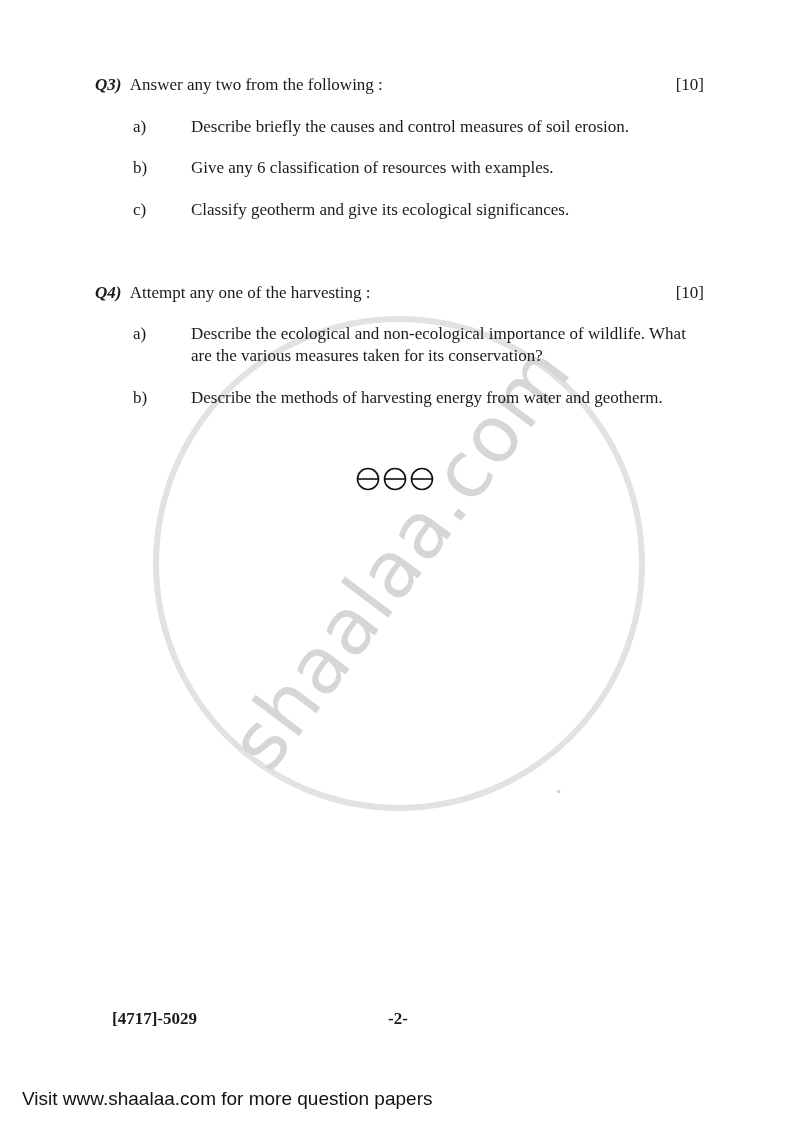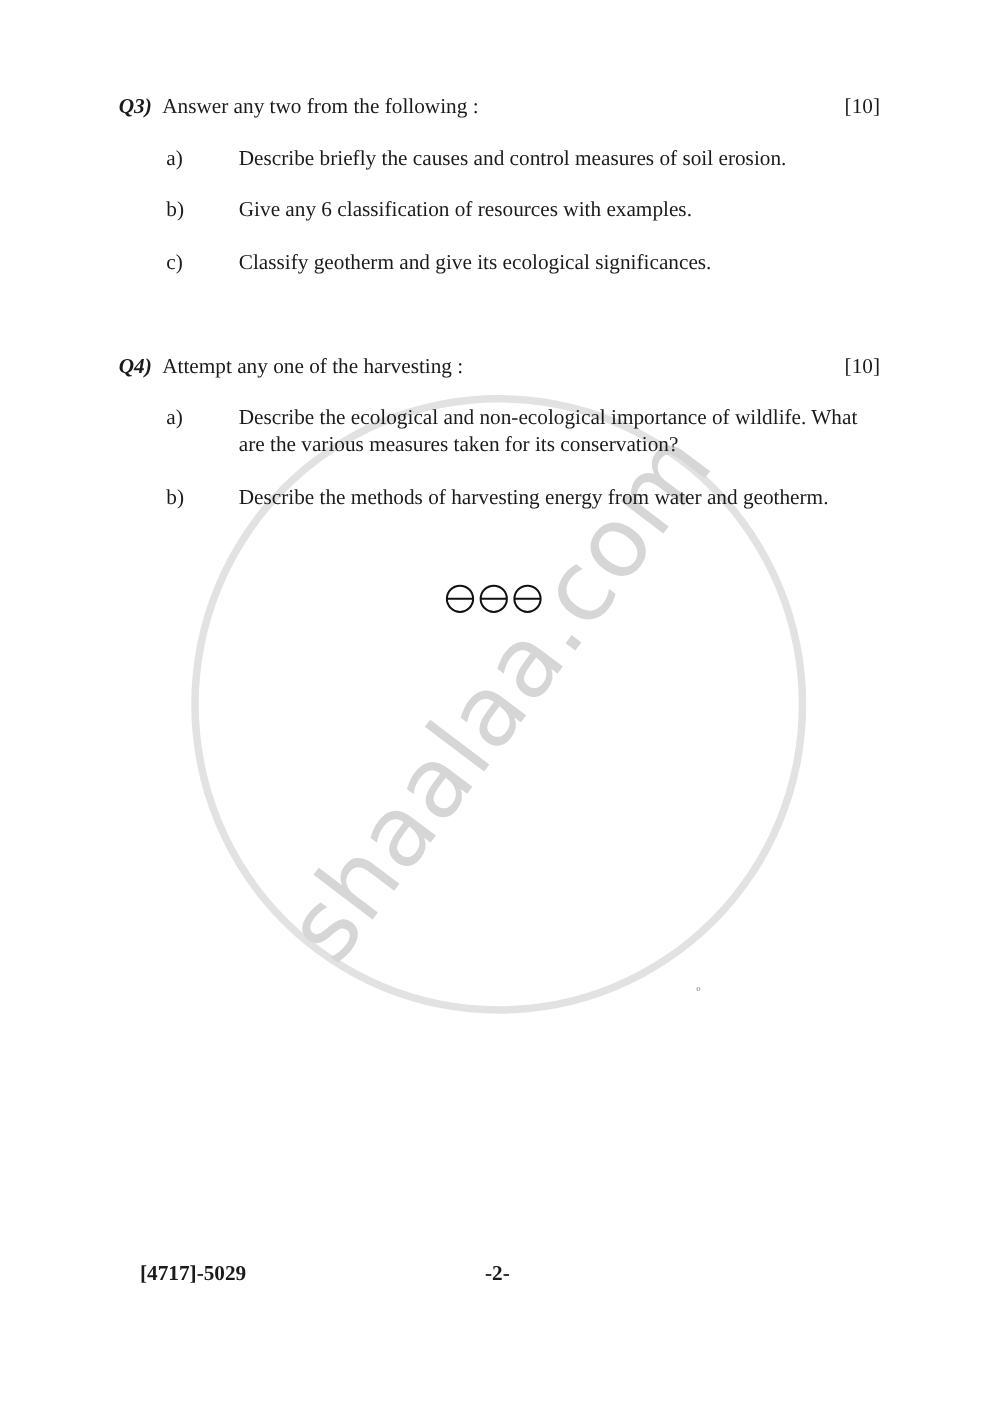--- a/index.html
+++ b/index.html
@@ -177,13 +177,14 @@
       <circle cx="12" cy="12" r="10.5" fill="none" stroke="#111" stroke-width="1.6"></circle>
       <line x1="1.5" y1="12" x2="22.5" y2="12" stroke="#111" stroke-width="1.6"></line>
     </svg>
   </div>
 
   <div class="tiny-mark">o</div>
 
   <div class="footer-code">[4717]-5029</div>
   <div class="footer-page">-2-</div>
 
+  <div class="visit-banner">Visit www.shaalaa.com for more question papers</div>
 </div>
 
 </body></html>

